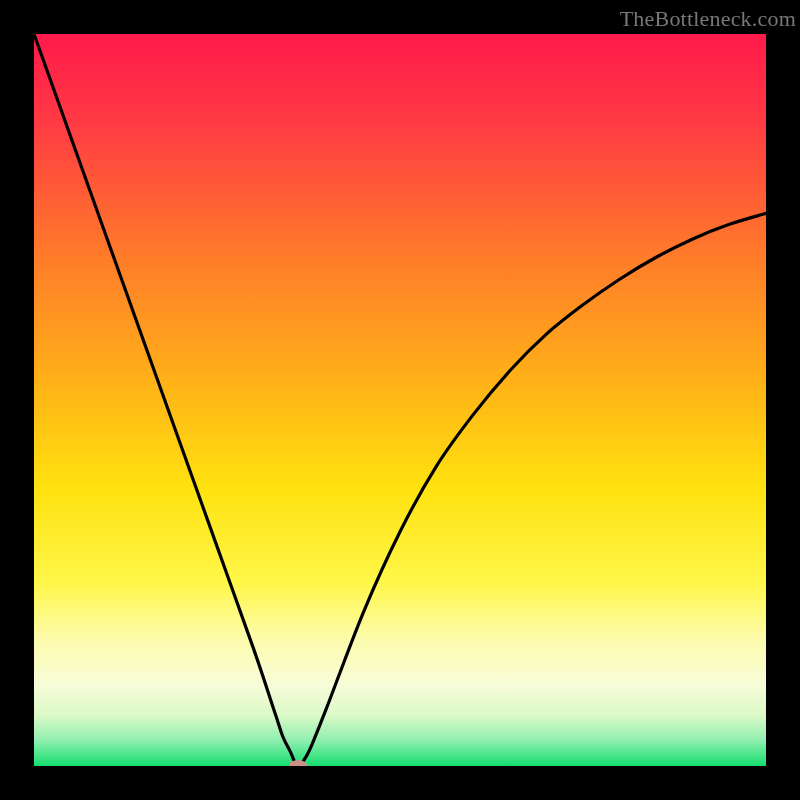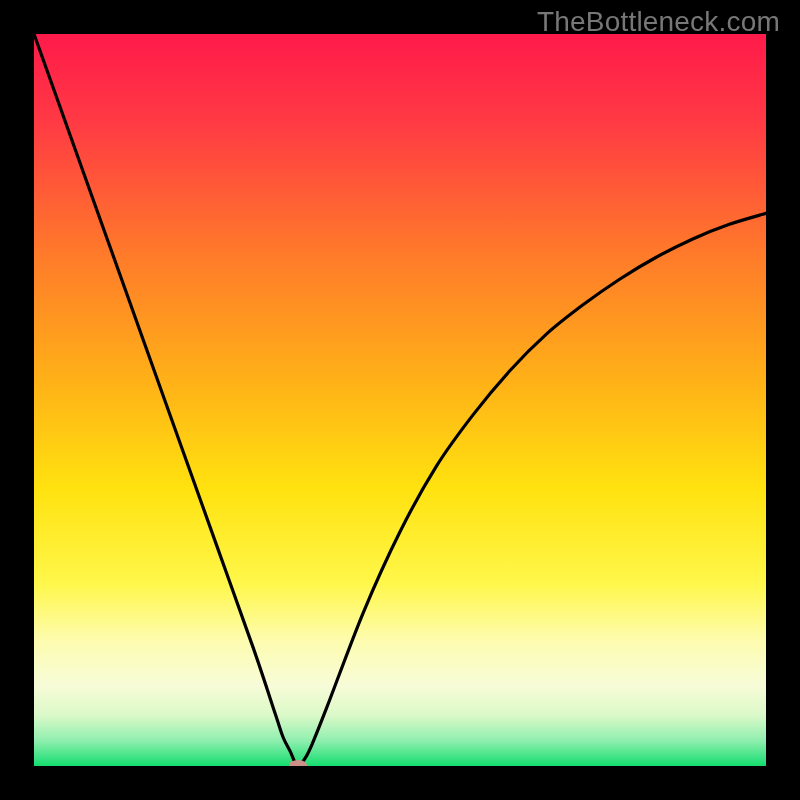--- a/index.html
+++ b/index.html
@@ -31,24 +31,25 @@
     position: absolute;
     inset: 0;
   }
   .curve-svg {
     position: absolute;
     inset: 0;
   }
   .watermark {
     position: absolute;
     top: 6px;
-    right: 20px;
+    right: 4px;
     color: #777;
-    font-size: 28px;
+    font-size: 22px;
     letter-spacing: 0.2px;
+    font-family: Liberation Serif, serif;
   }
   .marker {
     position: absolute;
     width: 18px;
     height: 11px;
     border-radius: 50%;
     background: #cf8f89;
   }
 </style>
 </head>

